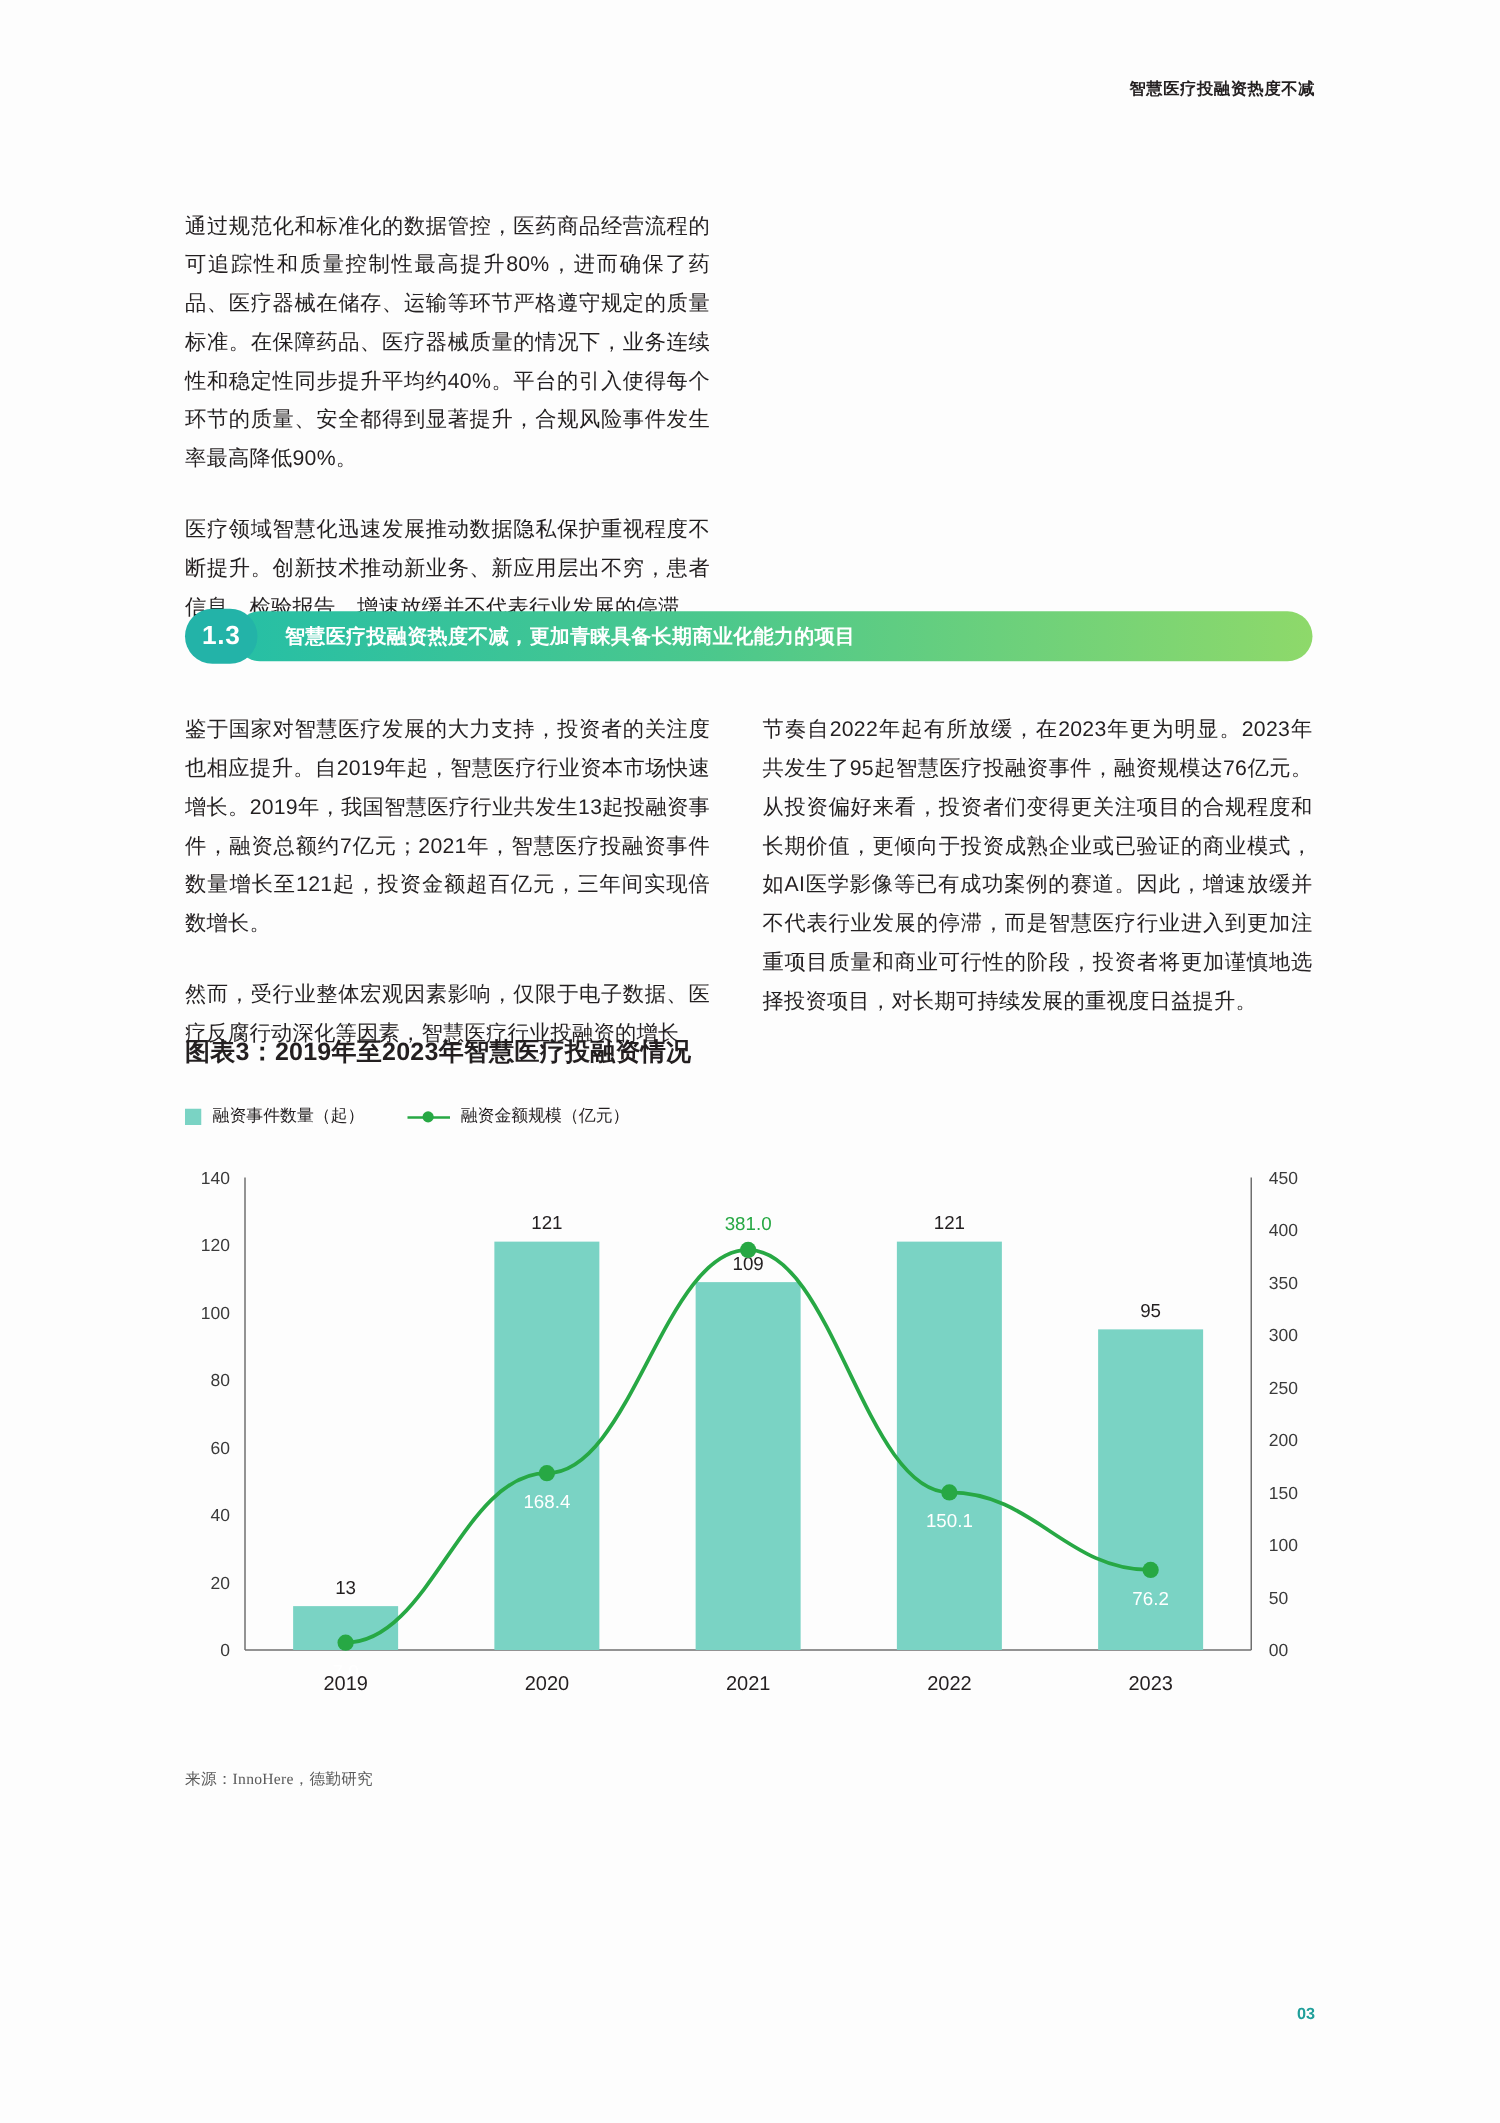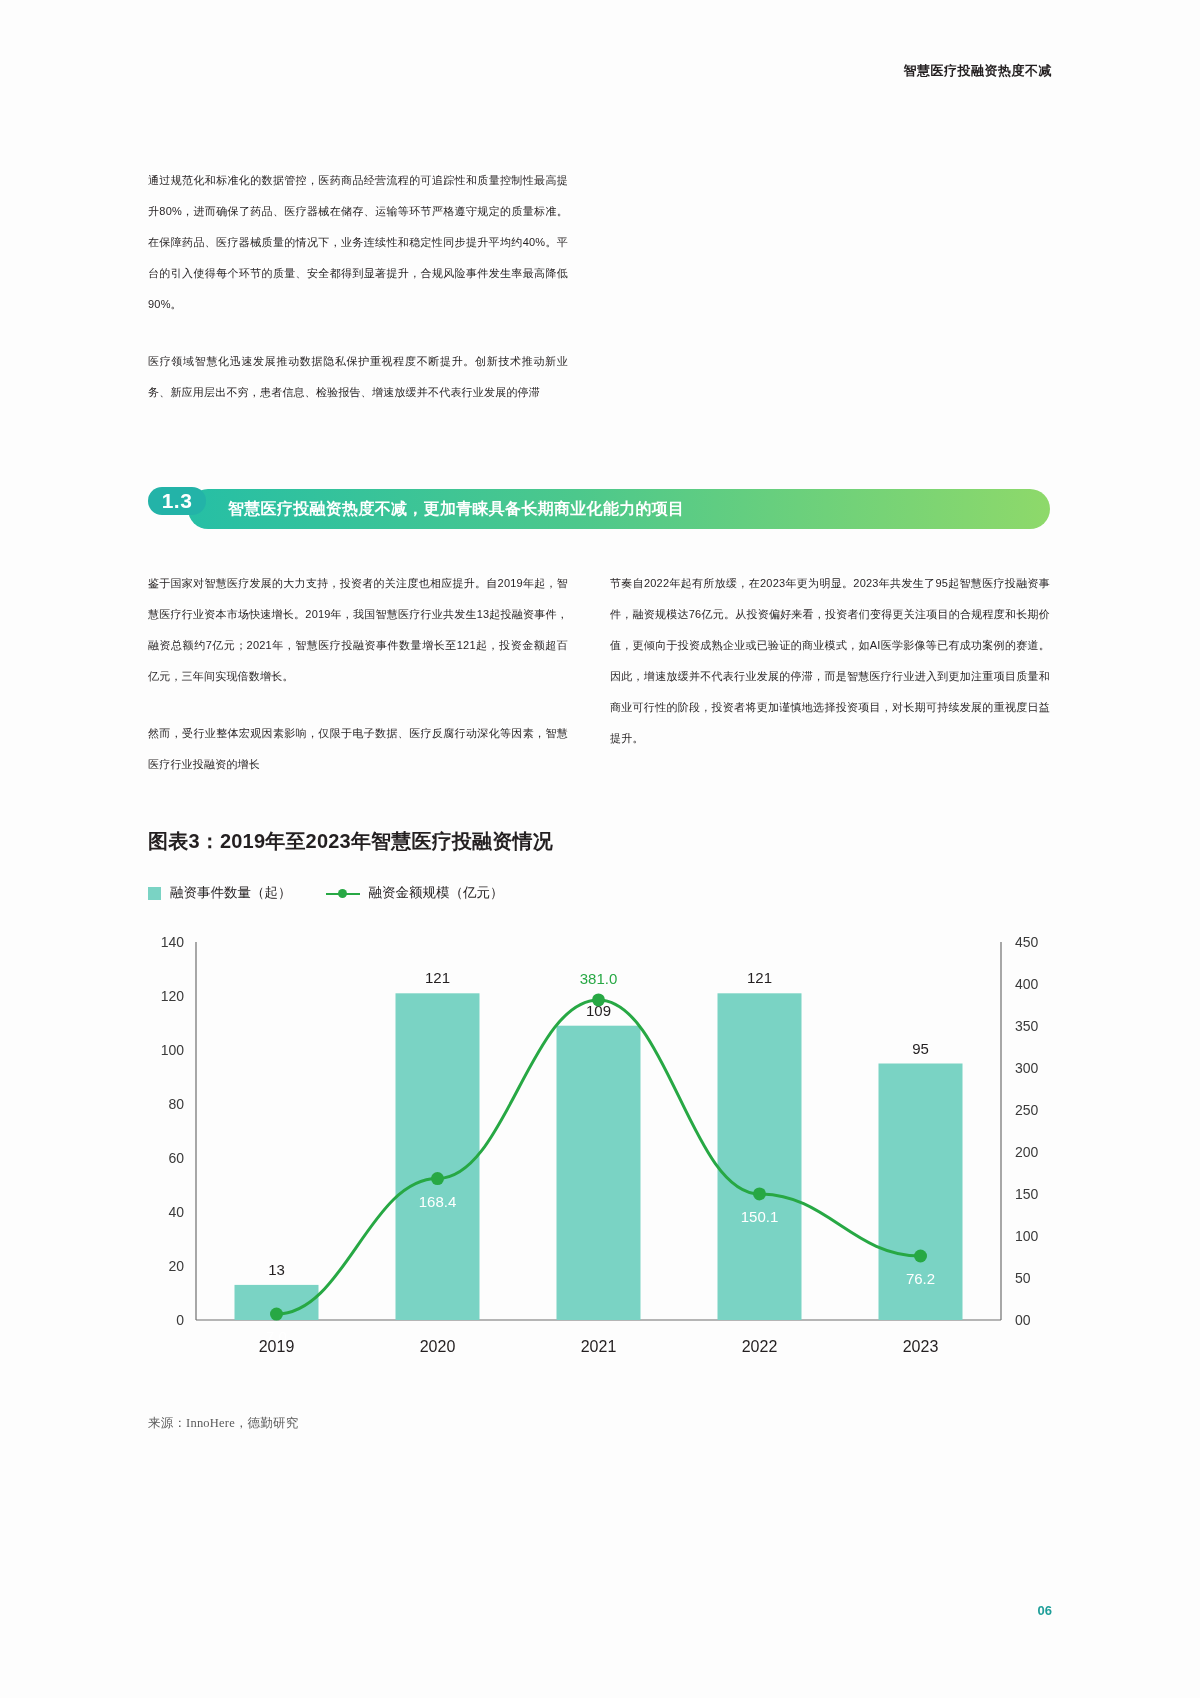--- a/index.html
+++ b/index.html
@@ -34,21 +34,21 @@
     top: 165px;
     width: 420px;
   }
   .col-right {
     position: absolute;
     left: 610px;
     top: 165px;
     width: 440px;
   }
   p.body {
-    font-size: 11px;
+    font-size: 17px;
     line-height: 31px;
     margin: 0 0 26px 0;
     text-align: justify;
     letter-spacing: 0.2px;
   }
   
   .section-banner {
     position: absolute;
     left: 148px;
     top: 487px;
@@ -62,21 +62,21 @@
     right: 0;
     height: 40px;
     border-radius: 20px;
     background: linear-gradient(90deg, #26bfa5 0%, #4cc88c 45%, #8ed96a 100%);
   }
   .banner-circle {
     position: absolute;
     left: 0;
     top: 0;
     width: 58px;
-    height: 28px;
+    height: 44px;
     border-radius: 22px;
     background: #23b3a8;
     display: flex;
     align-items: center;
     justify-content: center;
     color: #ffffff;
     font-size: 21px;
     font-weight: bold;
     letter-spacing: 0.5px;
   }
@@ -269,15 +269,15 @@
         <text x="128.5" y="434" text-anchor="middle" font-family="&quot;Liberation Sans&quot;, sans-serif" font-size="16" fill="#231f20">2019</text>
         <text x="289.5" y="434" text-anchor="middle" font-family="&quot;Liberation Sans&quot;, sans-serif" font-size="16" fill="#231f20">2020</text>
         <text x="450.5" y="434" text-anchor="middle" font-family="&quot;Liberation Sans&quot;, sans-serif" font-size="16" fill="#231f20">2021</text>
         <text x="611.5" y="434" text-anchor="middle" font-family="&quot;Liberation Sans&quot;, sans-serif" font-size="16" fill="#231f20">2022</text>
         <text x="772.5" y="434" text-anchor="middle" font-family="&quot;Liberation Sans&quot;, sans-serif" font-size="16" fill="#231f20">2023</text>
       </svg>
   </div>
 
   <div class="source">来源：InnoHere，德勤研究</div>
 
-  <div class="page-num">06</div>
+  <div class="page-num">03</div>
 
 </div>
 
 </body></html>

